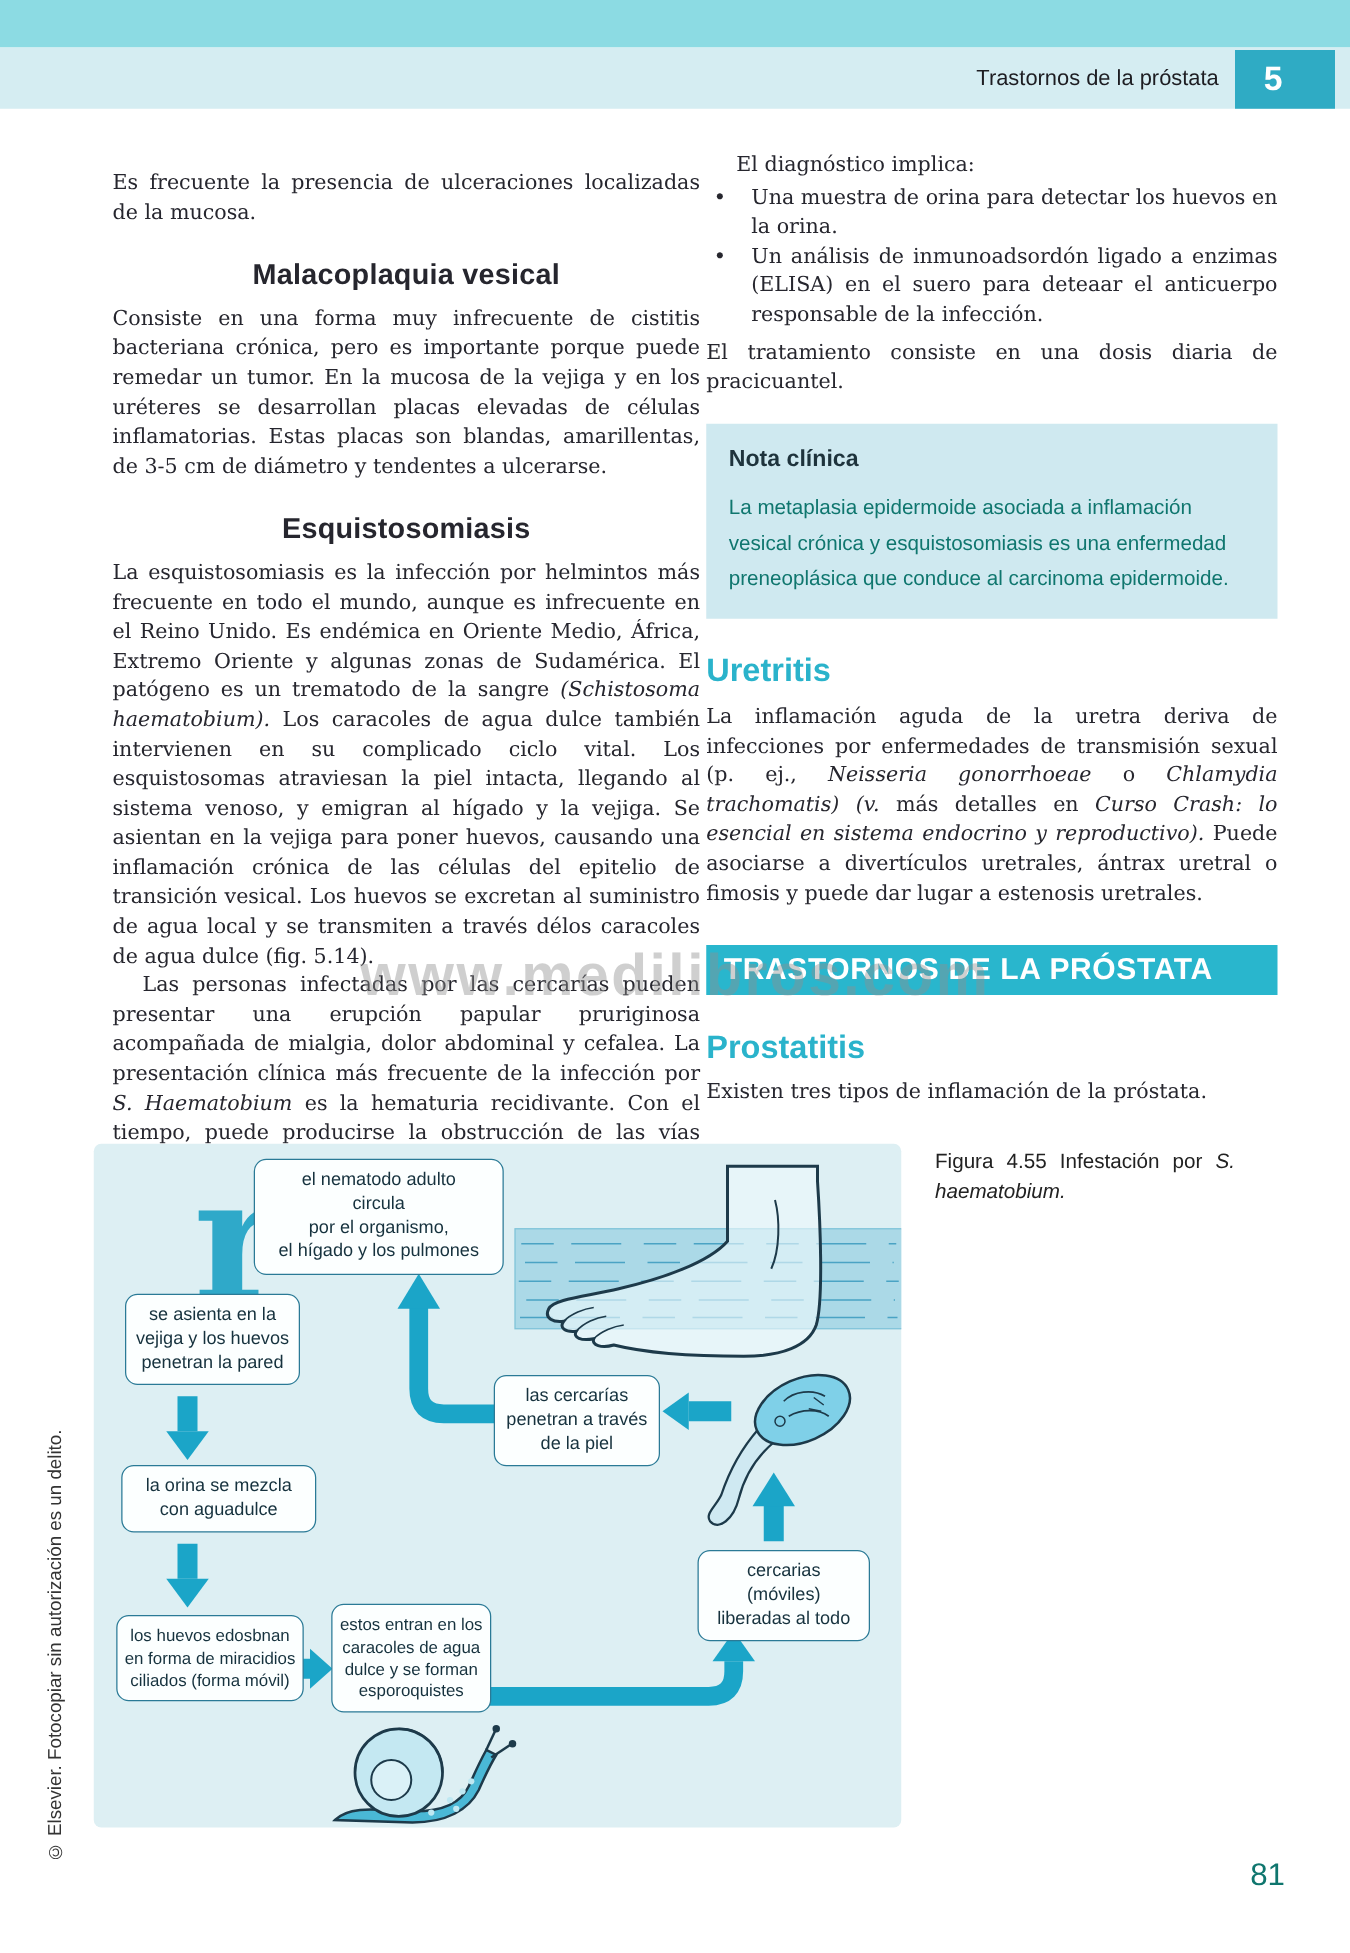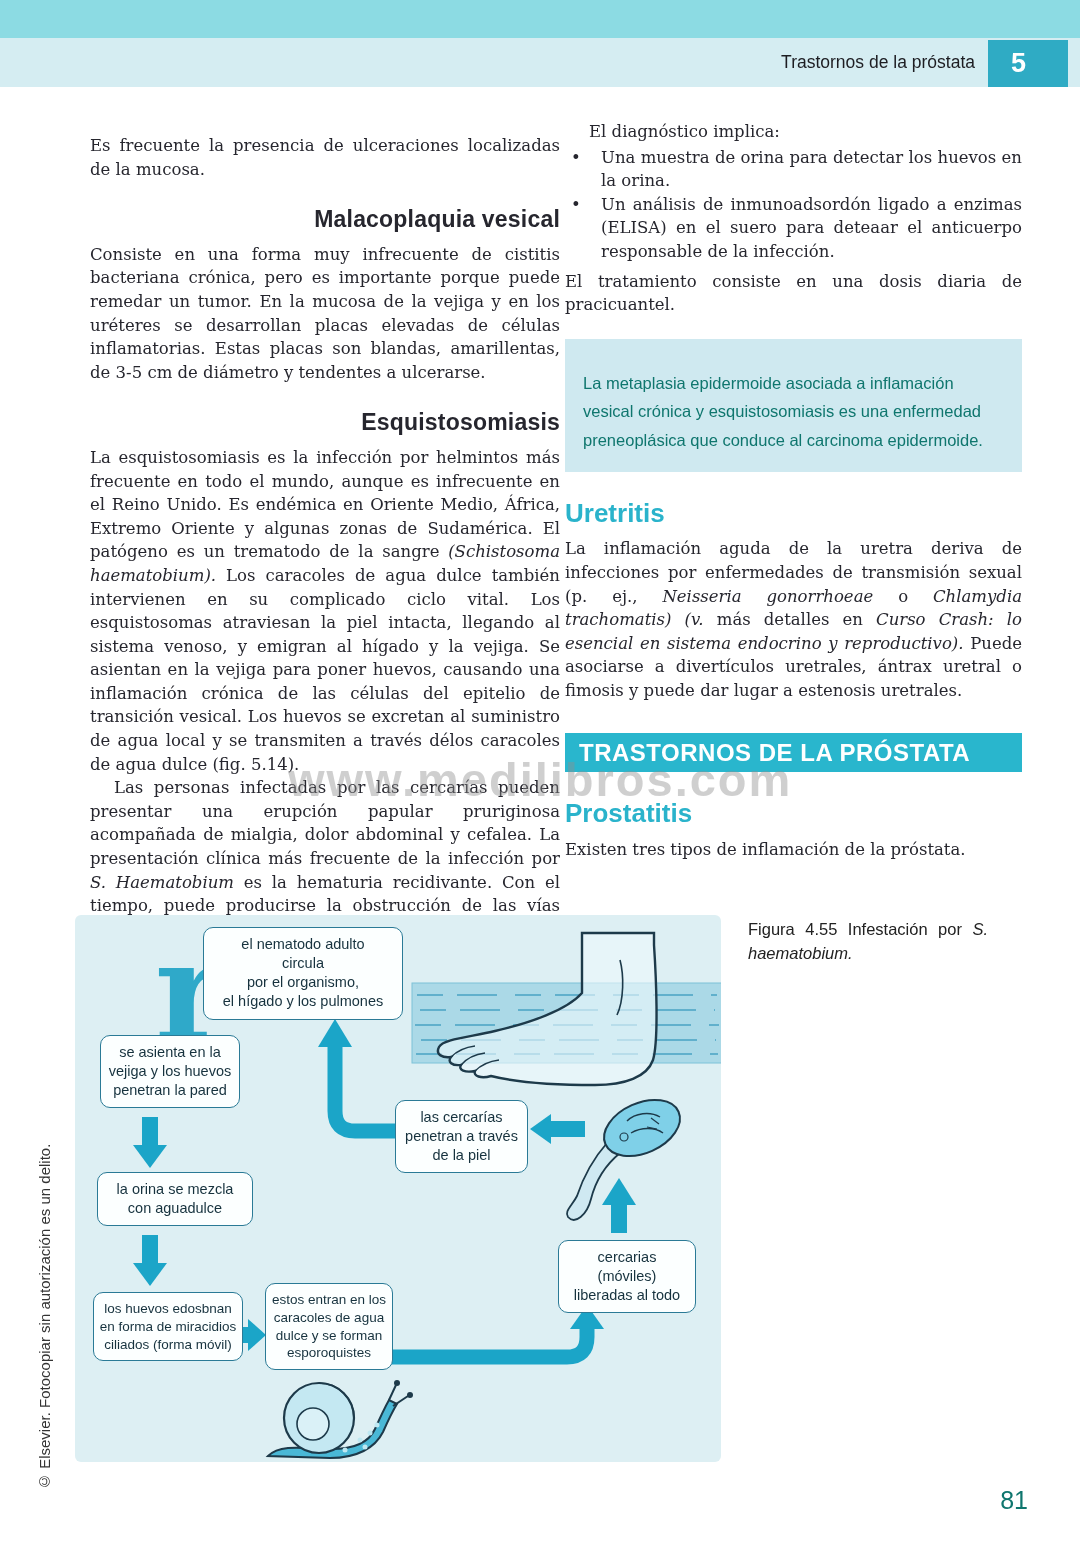--- a/index.html
+++ b/index.html
@@ -18,21 +18,21 @@
          font-size:17.5px;color:#1d1d22;}
   .chapter-box{position:absolute;top:40px;right:12px;width:80px;height:47px;background:var(--chapter-box);
          display:flex;align-items:center;justify-content:flex-start;padding-left:23px;}
   .chapter-box span{font-family:"Liberation Sans",sans-serif;font-weight:bold;font-size:27px;color:#fff;}
   
   .col{position:absolute;text-align:justify;font-size:16.5px;line-height:23.6px;}
   .col-left{left:90px;top:122px;width:470px;margin-top:12px;}
   .col-right{left:565px;top:120px;width:457px;}
   .col p{margin:0;}
   h2.sub{font-family:"Liberation Sans",sans-serif;font-weight:600;font-size:23px;color:#26262e;
-         letter-spacing:.2px;margin:27px 0 11px 0;text-align:right;}
+         letter-spacing:.2px;margin:27px 0 11px 0;text-align:center;}
   h2.accent{font-family:"Liberation Sans",sans-serif;font-weight:bold;font-size:26px;
          color:var(--accent-heading);margin:30px 0 12px 0;text-align:left;}
   .indent{text-indent:24px;}
   ul.bullets{list-style:none;margin:2px 0 6px 0;}
   ul.bullets li{position:relative;padding-left:36px;margin:0;}
   ul.bullets li .dot{position:absolute;left:6px;top:0;}
   .note-box{background:var(--note-bg);padding:16px 20px 18px 18px;margin-top:22px;text-align:left;}
   .note-box .nb-title{font-family:"Liberation Sans",sans-serif;font-size:18.5px;font-weight:600;color:#1e333c;}
   .note-box .nb-body{font-family:"Liberation Sans",sans-serif;font-size:16.5px;line-height:1.72;
          color:#0f766e;margin-top:14px;}
@@ -87,20 +87,21 @@
         <span>Una muestra de orina para detectar los huevos en la orina.</span>
       </li>
       <li>
         <span class="dot">•</span>
         <span>Un análisis de inmunoadsordón ligado a enzimas (ELISA) en el suero para deteaar el anticuerpo responsable de la infección.</span>
       </li>
     </ul>
     <p>El tratamiento consiste en una dosis diaria de pracicuantel.</p>
 
     <div class="note-box">
+      <div class="nb-title">Nota clínica</div>
       <div class="nb-body">La metaplasia epidermoide asociada a inflamación vesical crónica y esquistosomiasis es una enfermedad preneoplásica que conduce al carcinoma epidermoide.</div>
     </div>
 
     <h2 class="accent">Uretritis</h2>
     <p><span>La inflamación aguda de la uretra deriva de infecciones por enfermedades de transmisión sexual (p. ej., </span><span style="font-style: italic;">Neisseria gonorrhoeae</span><span> o </span><span style="font-style: italic;">Chlamydia trachomatis) (v.</span><span> más detalles en </span><span style="font-style: italic;">Curso Crash: lo esencial en sistema endocrino y reproductivo).</span><span> Puede asociarse a divertículos uretrales, ántrax uretral o fimosis y puede dar lugar a estenosis uretrales.</span></p>
 
     <div class="section-bar">TRASTORNOS DE LA PRÓSTATA</div>
 
     <h2 class="accent">Prostatitis</h2>
     <p>Existen tres tipos de inflamación de la próstata.</p>

